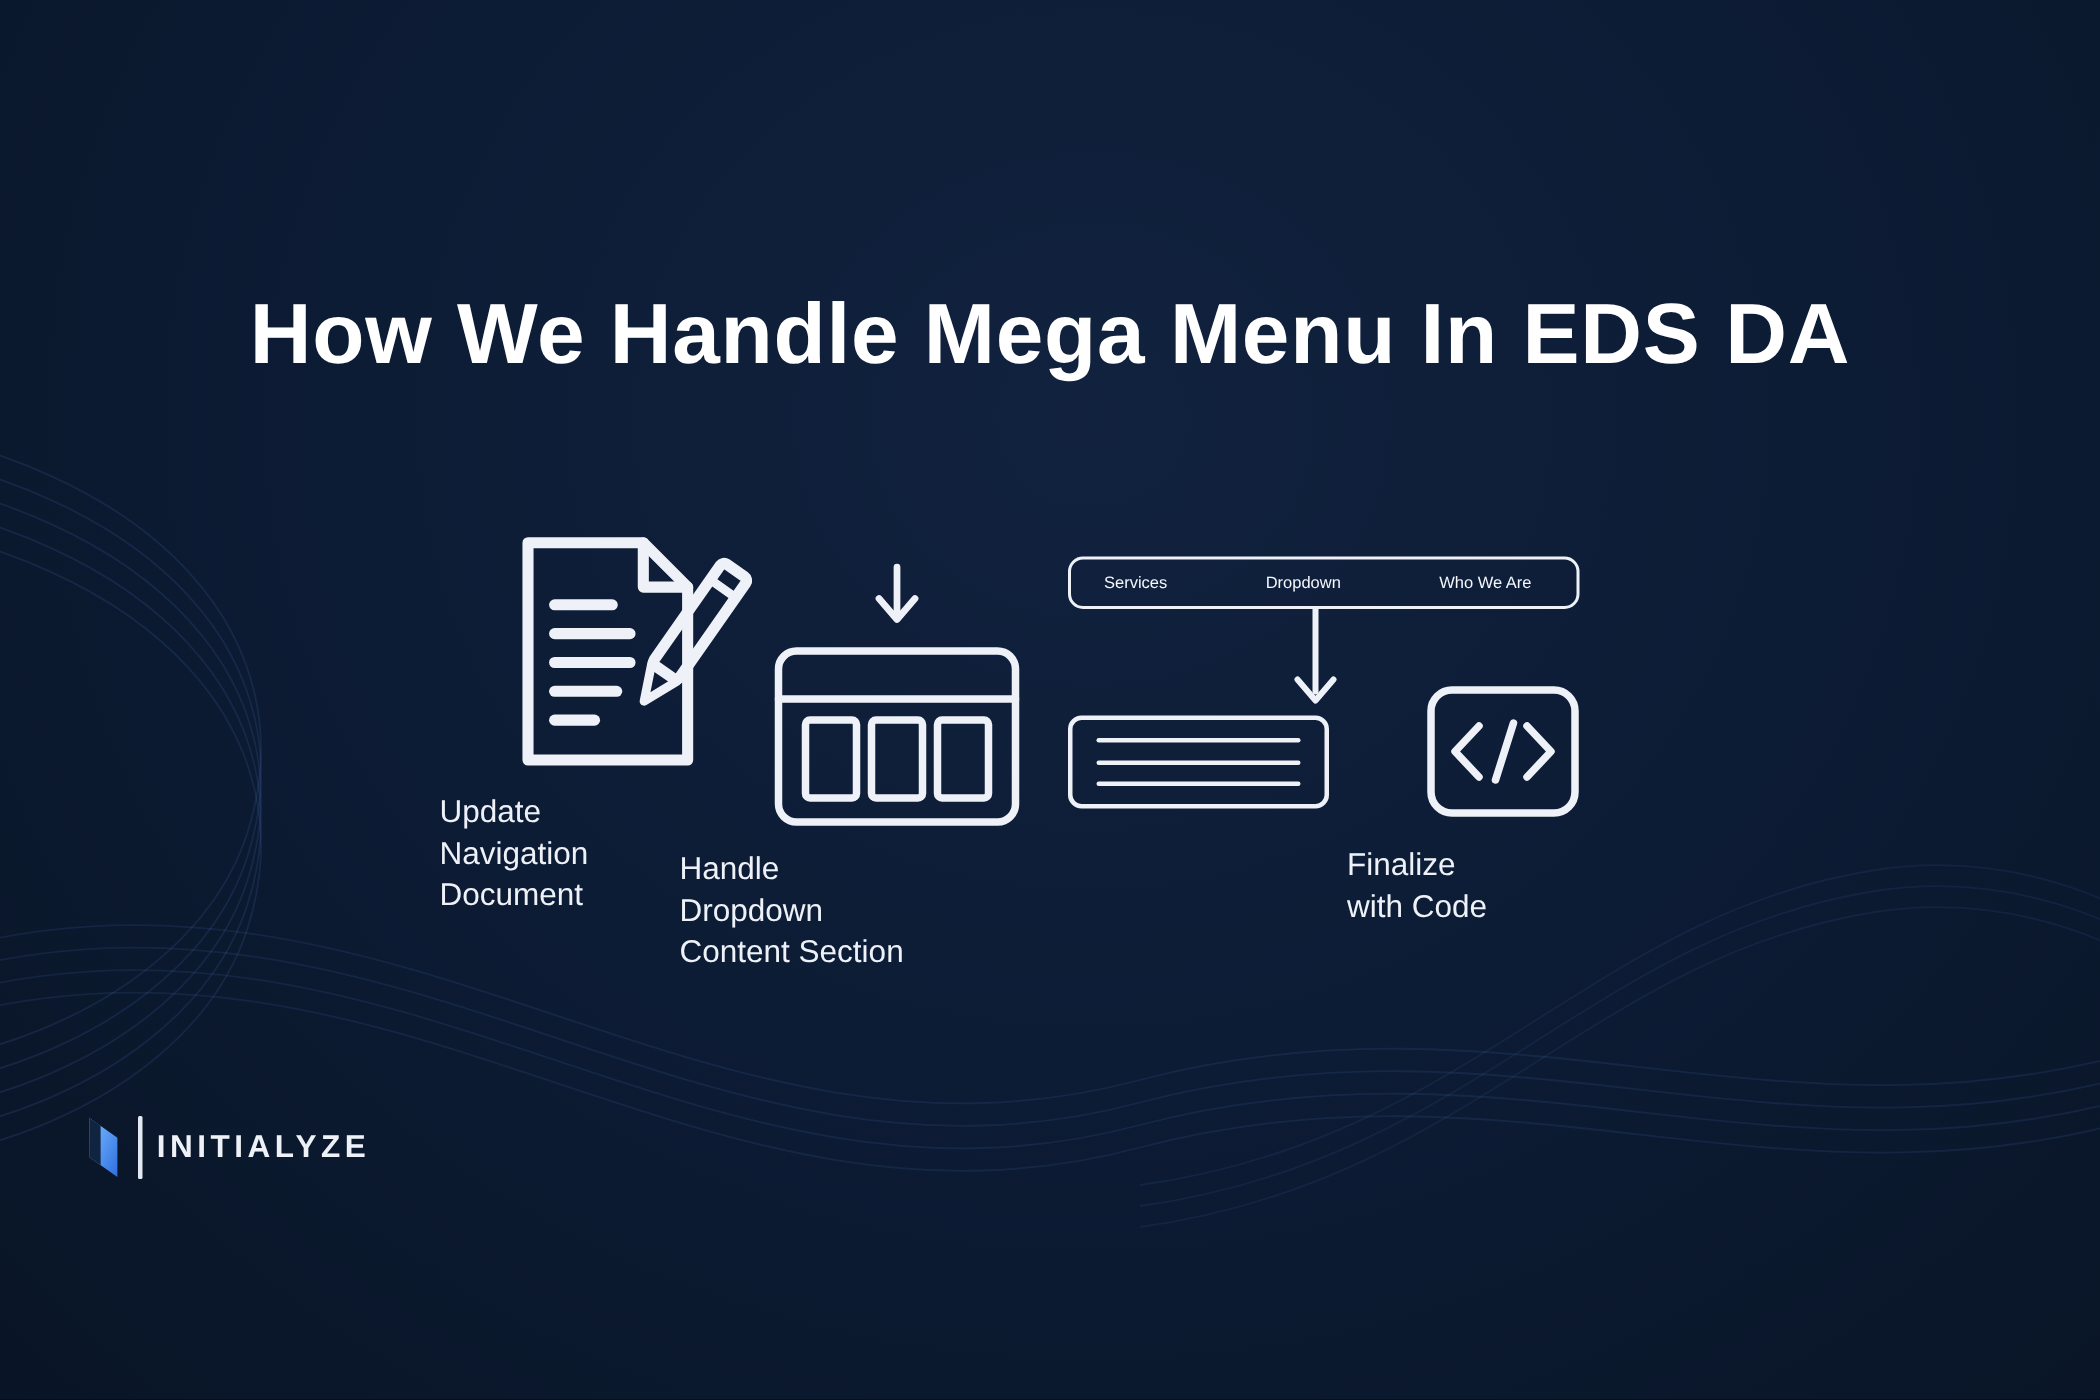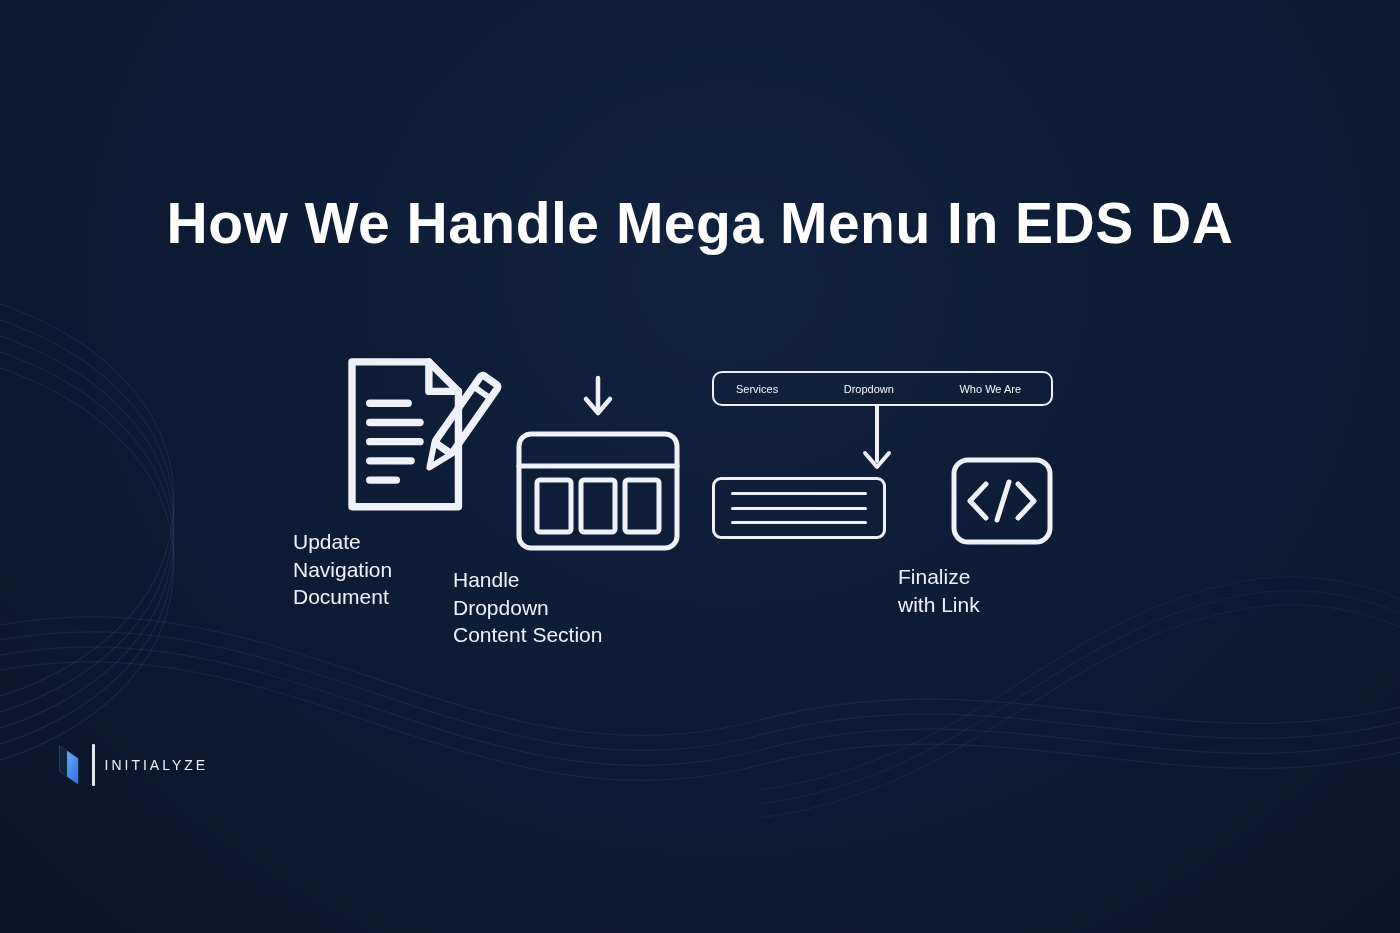--- a/index.html
+++ b/index.html
@@ -48,21 +48,21 @@
     display:flex;flex-direction:column;justify-content:space-evenly;padding:0 16px;
   }
   .content-box .line{display:block;height:3px;border-radius:2px;background:#eef2f8;width:100%;}
   #label-3{left:686px;top:563px;width:248px;}
 
   #code-icon{left:950px;top:456px;width:104px;height:90px;}
   #label-4{left:898px;top:563px;width:208px;}
 
   .logo{position:absolute;left:54px;top:742px;display:flex;align-items:center;gap:10px;}
   .logo .bar{width:2.5px;height:42px;background:#e3e9f2;border-radius:1px;}
-  .brand-name{font-size:14px;font-weight:400;letter-spacing:3px;color:#eef2f7;}
+  .brand-name{font-size:21px;font-weight:700;letter-spacing:3px;color:#eef2f7;}
 </style>
 </head>
 <body>
 
 <div class="slide">
 
   <svg class="waves" viewBox="0 0 1400 933" preserveAspectRatio="none">
     <g class="wg1">
       <path d="M-100,280 C110,310 205,430 165,555 C130,665 -25,725 -130,708"></path>
       <path d="M-100,296 C110,326 205,446 165,571 C130,681 -25,741 -130,724"></path>
@@ -133,21 +133,21 @@
     <span class="line"></span>
   </div>
 
   <svg class="icon" id="code-icon" viewBox="0 0 104 90">
     <rect x="4" y="4" width="96" height="82" rx="14" stroke-width="5"></rect>
     <path d="M36,28 L20,45 L36,62" stroke-width="5"></path>
     <path d="M68,28 L84,45 L68,62" stroke-width="5"></path>
     <line x1="47" y1="64" x2="59" y2="26" stroke-width="5"></line>
   </svg>
   <div class="step-label" id="label-4">Finalize
-with Link</div>
+with Code</div>
 
   <div class="logo">
     <svg width="28" height="46" viewBox="0 0 30 46">
       <defs>
         <linearGradient id="lg" x1="0" y1="0" x2="1" y2="1">
           <stop offset="0" stop-color="#7cc0ff"></stop>
           <stop offset="1" stop-color="#2f6fe0"></stop>
         </linearGradient>
       </defs>
       <polygon points="6,2 26,16 26,44 6,30" fill="url(#lg)"></polygon>

